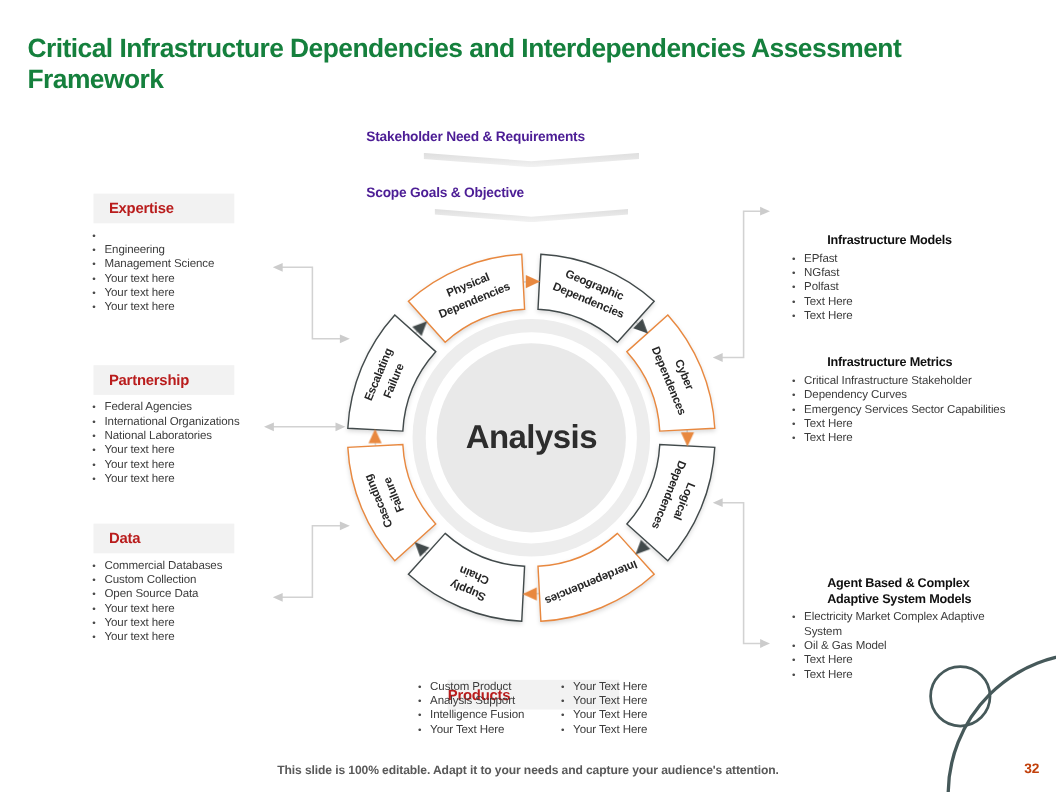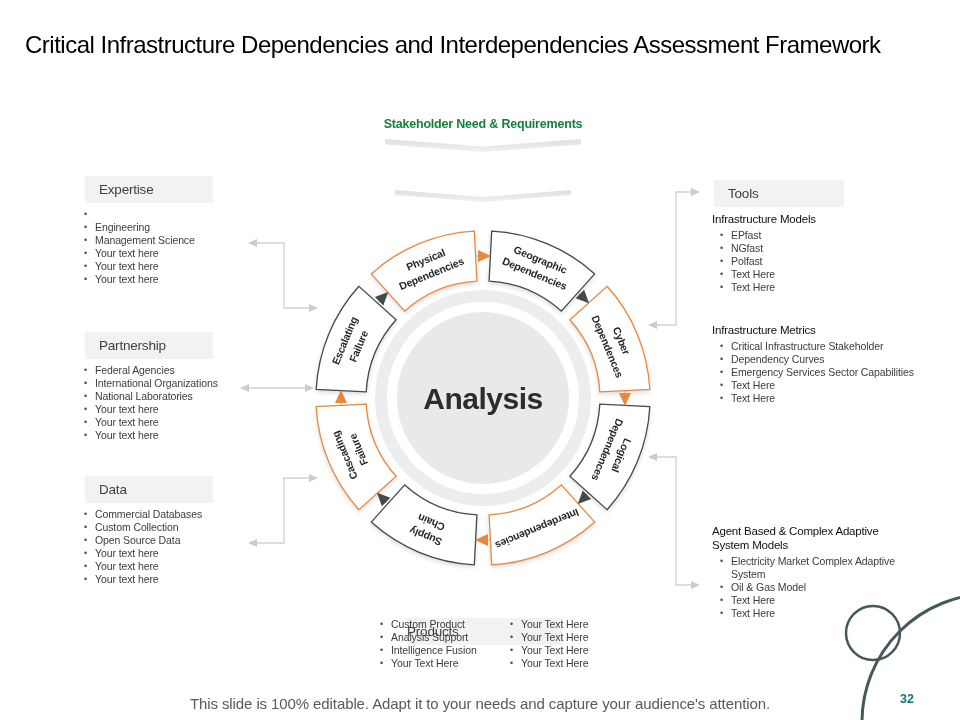--- a/index.html
+++ b/index.html
@@ -1,58 +1,59 @@
 <!DOCTYPE html>
 <html><head>
 <meta charset="utf-8">
 <style>
   html,body{margin:0;padding:0;background:#fff;}
   .slide{position:relative;width:960px;height:720px;background:#ffffff;overflow:hidden;
          font-family:"Liberation Sans",sans-serif;}
   .title{position:absolute;left:25px;top:31px;width:910px;margin:0;
-         font-size:24px;font-weight:400;color:#000000;letter-spacing:-0.5px;}
-  .flow-step{position:absolute;left:333px;width:300px;text-align:center;
-         font-size:12.5px;font-weight:700;color:#15803d;letter-spacing:-0.2px;}
+         font-size:24px;font-weight:700;color:#15803d;letter-spacing:-0.5px;}
+  .flow-step{position:absolute;left:333px;width:300px;
+         font-size:12.5px;font-weight:700;color:#4c1d95;letter-spacing:-0.2px;}
   .step1{top:117px;} .step2{top:168px;}
   .chev{position:absolute;background:linear-gradient(#dedede,#f2f2f2);
         clip-path:polygon(0 0,50% 58%,100% 0,100% 42%,50% 100%,0 42%);}
   .chev1{left:385px;top:139px;width:196px;height:13px;}
   .chev2{left:395px;top:190px;width:176px;height:12px;}
   .overlay{position:absolute;left:0;top:0;pointer-events:none;}
   #diagram{position:absolute;left:297px;top:212px;width:372px;height:372px;}
   .seglbl{font:700 10.5px "Liberation Sans",sans-serif;fill:#262626;letter-spacing:-0.2px;}
   .centerlbl{font:700 30px "Liberation Sans",sans-serif;fill:#2d2d2d;letter-spacing:-0.5px;}
   .segs{filter:drop-shadow(0 2px 2px rgba(0,0,0,0.14));}
-  .panel-head{position:absolute;background:#f2f2f2;font-weight:400;font-size:13.5px;color:#404040;
+  .panel-head{position:absolute;background:#f2f2f2;font-weight:700;font-size:13.5px;color:#b91c1c;
         line-height:27px;height:27px;padding-left:14px;box-sizing:border-box;letter-spacing:-0.2px;}
   .panel-head.center{padding-left:0;text-align:left;margin-top:40px;}
   .plist{position:absolute;}
   .bli{display:flex;align-items:flex-start;font-size:10.5px;line-height:13px;color:#3c3c3c;
        letter-spacing:-0.1px;}
   .blt{flex:0 0 19px;text-align:center;font-size:9px;line-height:13px;color:#4a4a4a;}
   .btx{flex:1;}
   .rsec{position:absolute;}
-  .rhead{font-weight:400;font-size:11.5px;line-height:14px;color:#101010;margin-bottom:3px;
-         letter-spacing:-0.2px;}
+  .rhead{font-weight:700;font-size:11.5px;line-height:14px;color:#101010;margin-bottom:3px;
+         letter-spacing:-0.2px;margin-left:40px;}
   .pcols{position:absolute;display:flex;}
   .pcol{width:130px;}
   .footer-note{position:absolute;left:0;top:695px;width:100%;text-align:center;
-        font-size:15px;color:#595959;letter-spacing:-0.1px;}
-  .page-num{position:absolute;left:900px;top:692px;width:45px;text-align:left;
-        font-size:12.5px;font-weight:700;color:#0f766e;}
+        font-size:11px;color:#595959;letter-spacing:-0.1px;font-weight:bold;}
+  .page-num{position:absolute;left:900px;top:692px;width:45px;text-align:right;
+        font-size:12.5px;font-weight:700;color:#c2410c;}
 </style>
 </head>
 <body>
 
 <div class="slide">
 
   <h1 class="title">Critical Infrastructure Dependencies and Interdependencies Assessment Framework</h1>
 
   <div class="flow-step step1">Stakeholder Need &amp; Requirements</div>
   <div class="chev chev1"></div>
+  <div class="flow-step step2">Scope Goals &amp; Objective</div>
   <div class="chev chev2"></div>
 
   <svg class="overlay" width="960" height="720" viewBox="0 0 960 720">
     <g stroke="#d2d2d2" stroke-width="1.4" fill="none">
       <polyline points="252,243 284,243 284,308 314,308"></polyline>
     </g>
     <polygon points="248,243 257,239 257,247" fill="#cccccc"></polygon>
     <polygon points="318,308 309,304 309,312" fill="#cccccc"></polygon>
 
     <line x1="245" y1="388" x2="310" y2="388" stroke="#d2d2d2" stroke-width="1.4"></line>
@@ -216,21 +217,20 @@
       <div class="bli">
         <span class="blt">•</span>
         <span class="btx">Your text here</span>
       </div>
       <div class="bli">
         <span class="blt">•</span>
         <span class="btx">Your text here</span>
       </div>
     </div>
 
-  <div class="panel-head" style="left:714px;top:180px;width:130px;">Tools</div>
 
   <div class="rsec" style="left:712px;top:212px;width:195px;">
     <div class="rhead">Infrastructure Models</div>
     <div>
         <div class="bli">
           <span class="blt">•</span>
           <span class="btx">EPfast</span>
         </div>
         <div class="bli">
           <span class="blt">•</span>

